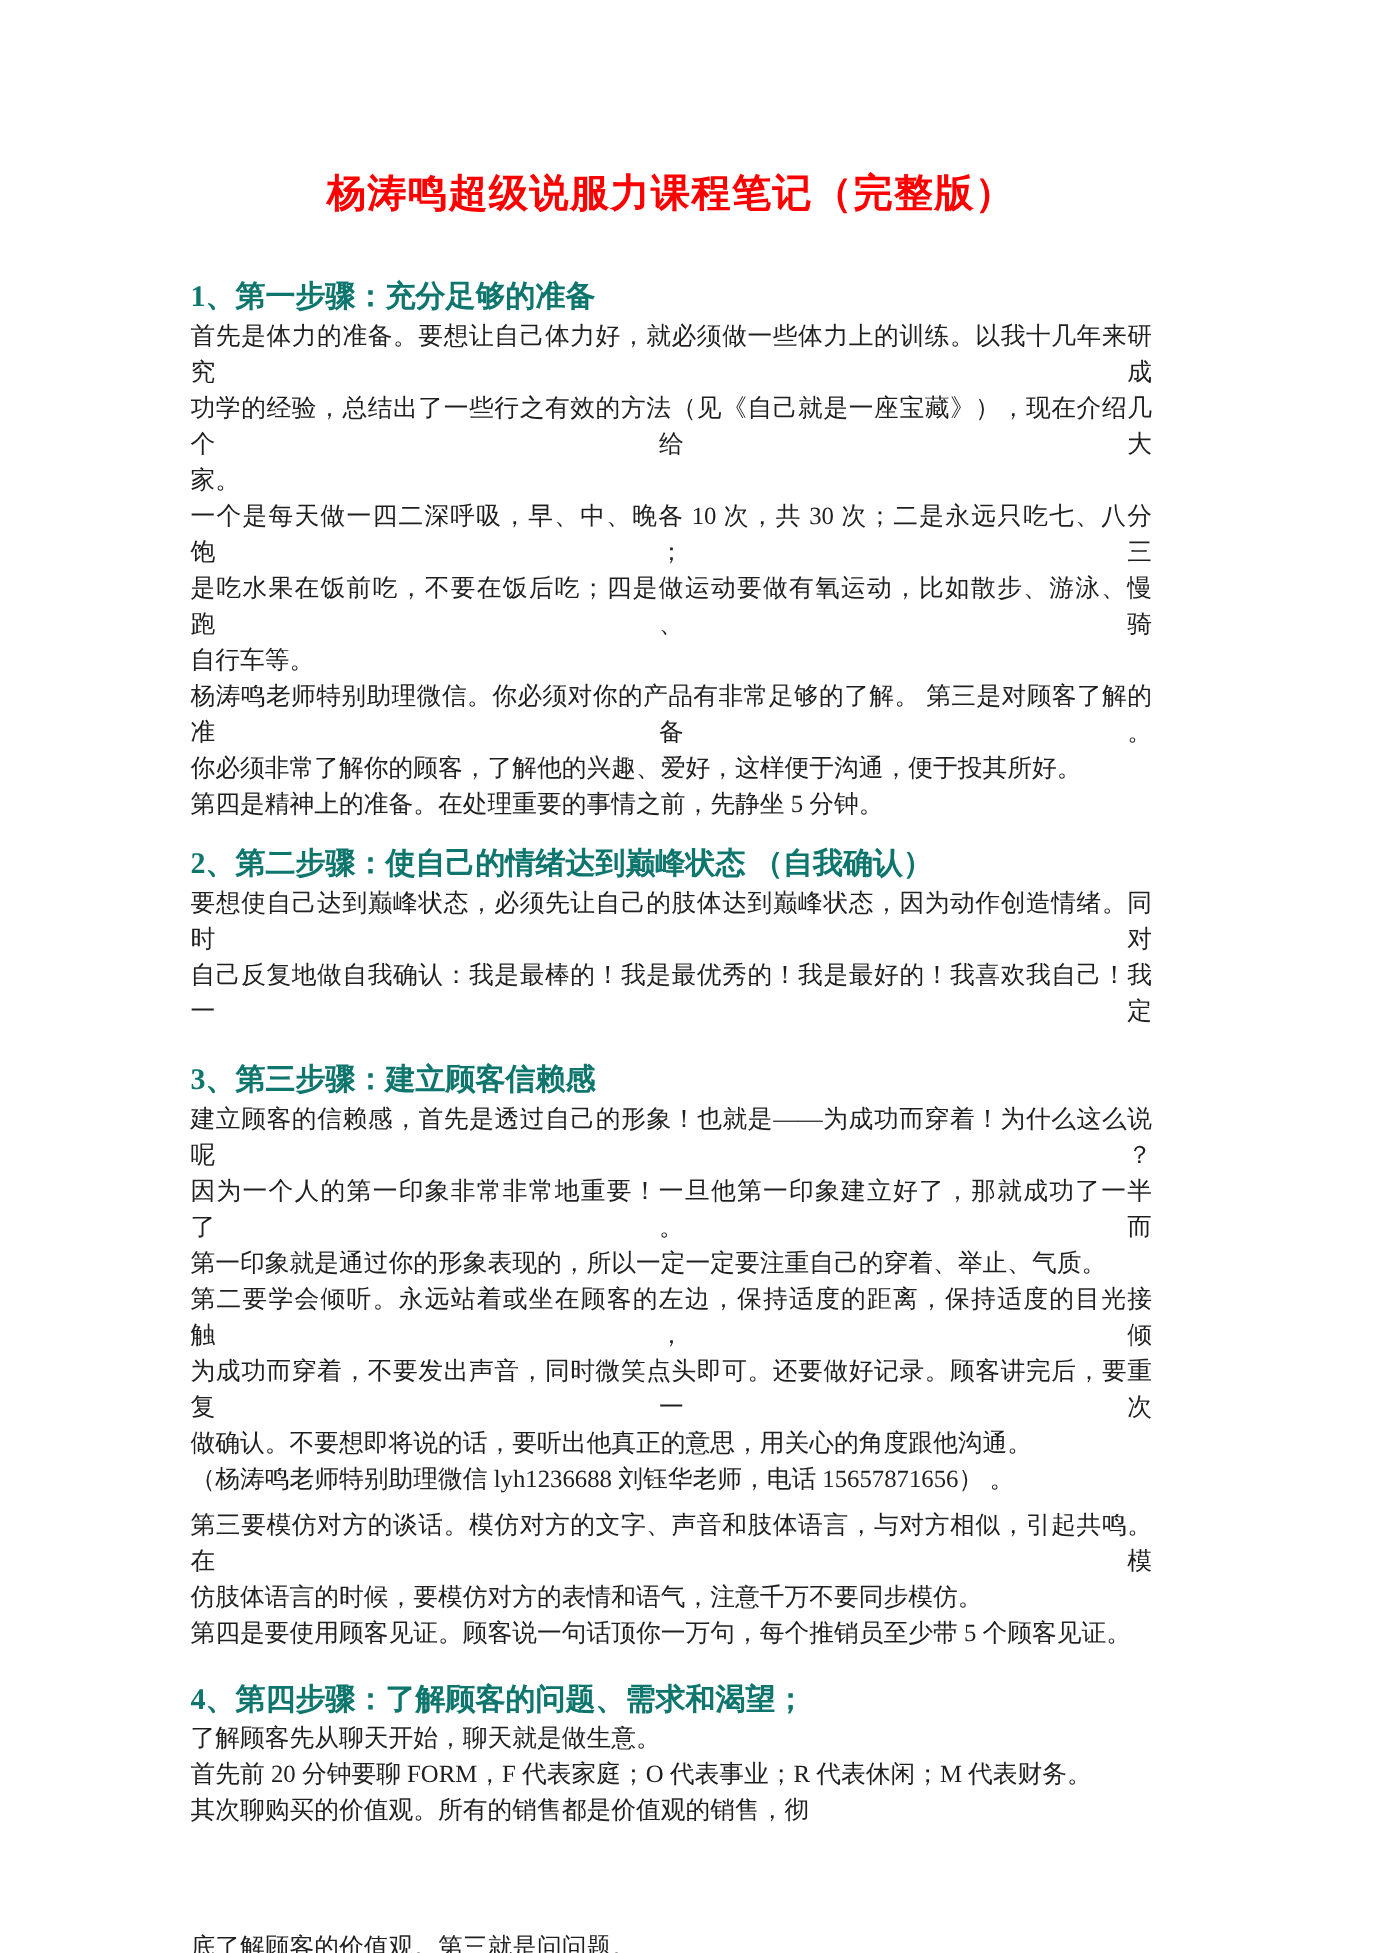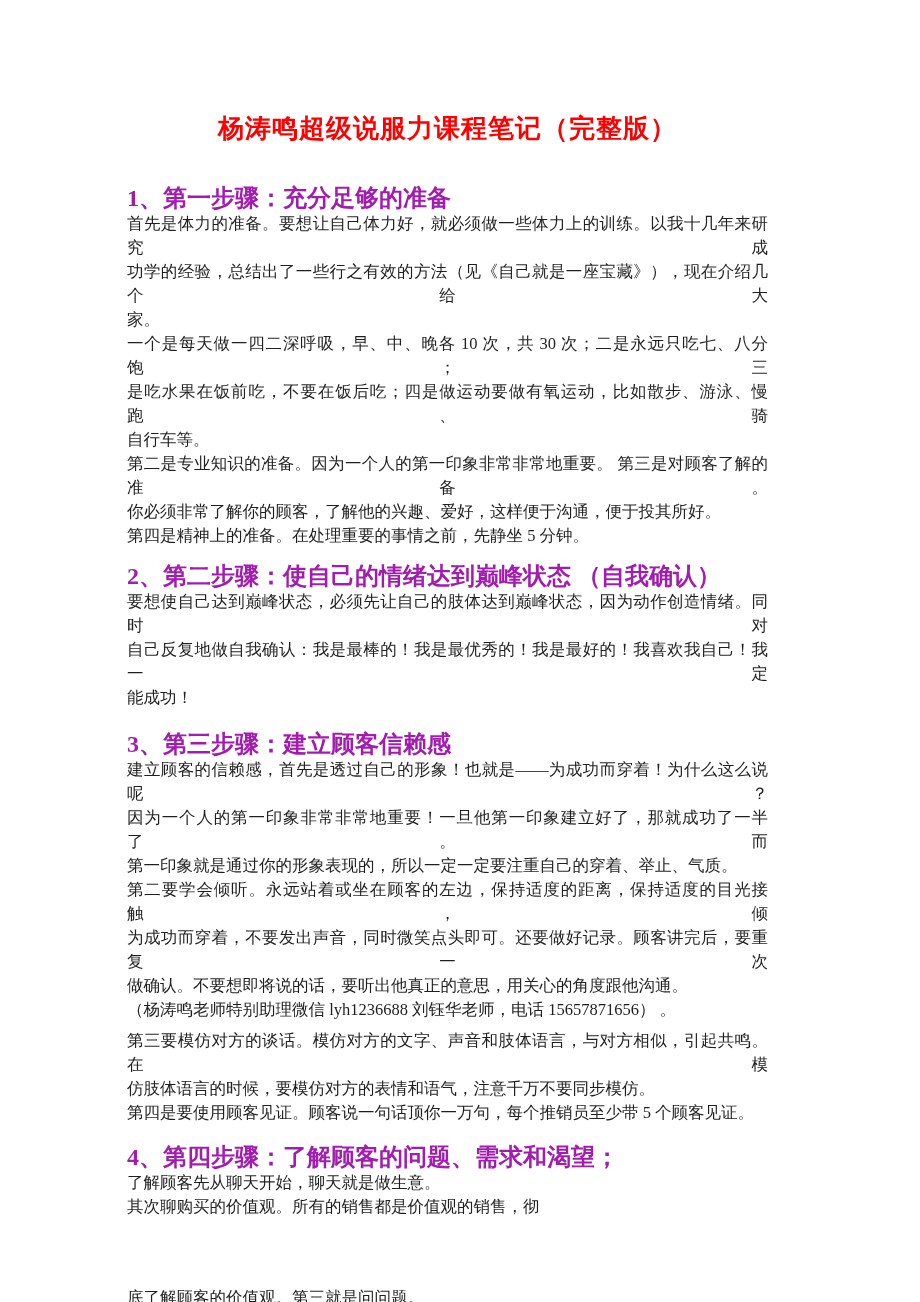--- a/index.html
+++ b/index.html
@@ -17,24 +17,24 @@
     margin: 112px 0 0 0;
     font-size: 26px;
     line-height: 33px;
     font-weight: bold;
     text-align: center;
     color: #fe0000;
     letter-spacing: 1px;
   }
   .h {
     margin: 0;
-    font-size: 24px;
+    font-size: 20px;
     line-height: 28px;
     font-weight: 600;
-    color: #a21caf;
+    color: #0f766e;
   }
   .ln {
     margin: 0;
     font-size: 16.5px;
     line-height: 24px;
     color: #1f1f1f;
   }
   .j { text-align: justify; text-align-last: justify; }
   .mt-s1 { margin-top: 39px; }
   .mt-s2 { margin-top: 14px; }
@@ -52,49 +52,49 @@
     <h1 class="title">杨涛鸣超级说服力课程笔记（完整版）</h1>
 
     <section>
       <h2 class="h mt-s1">1、第一步骤：充分足够的准备</h2>
       <p class="ln j">首先是体力的准备。要想让自己体力好，就必须做一些体力上的训练。以我十几年来研究成</p>
       <p class="ln j">功学的经验，总结出了一些行之有效的方法（见《自己就是一座宝藏》），现在介绍几个给大</p>
       <p class="ln">家。</p>
       <p class="ln j">一个是每天做一四二深呼吸，早、中、晚各 10 次，共 30 次；二是永远只吃七、八分饱；三</p>
       <p class="ln j">是吃水果在饭前吃，不要在饭后吃；四是做运动要做有氧运动，比如散步、游泳、慢跑、骑</p>
       <p class="ln">自行车等。</p>
-      <p class="ln j">第二是专业知识的准备。因为一个人的第一印象非常非常地重要。 第三是对顾客了解的准备。</p>
+      <p class="ln j">杨涛鸣老师特别助理微信。你必须对你的产品有非常足够的了解。 第三是对顾客了解的准备。</p>
       <p class="ln">你必须非常了解你的顾客，了解他的兴趣、爱好，这样便于沟通，便于投其所好。</p>
       <p class="ln">第四是精神上的准备。在处理重要的事情之前，先静坐 5 分钟。</p>
     </section>
 
     <section>
       <h2 class="h mt-s2">2、第二步骤：使自己的情绪达到巅峰状态 （自我确认）</h2>
       <p class="ln j">要想使自己达到巅峰状态，必须先让自己的肢体达到巅峰状态，因为动作创造情绪。同时对</p>
       <p class="ln j">自己反复地做自我确认：我是最棒的！我是最优秀的！我是最好的！我喜欢我自己！我一定</p>
-      <p class="ln">能成功！</p>
     </section>
 
     <section>
       <h2 class="h mt-s3">3、第三步骤：建立顾客信赖感</h2>
       <p class="ln j">建立顾客的信赖感，首先是透过自己的形象！也就是——为成功而穿着！为什么这么说呢？</p>
       <p class="ln j">因为一个人的第一印象非常非常地重要！一旦他第一印象建立好了，那就成功了一半了。而</p>
       <p class="ln">第一印象就是通过你的形象表现的，所以一定一定要注重自己的穿着、举止、气质。</p>
       <p class="ln j">第二要学会倾听。永远站着或坐在顾客的左边，保持适度的距离，保持适度的目光接触，倾</p>
       <p class="ln j">为成功而穿着，不要发出声音，同时微笑点头即可。还要做好记录。顾客讲完后，要重复一次</p>
       <p class="ln">做确认。不要想即将说的话，要听出他真正的意思，用关心的角度跟他沟通。</p>
       <p class="ln">（杨涛鸣老师特别助理微信 lyh1236688 刘钰华老师，电话 15657871656） 。</p>
       <p class="ln j gap">第三要模仿对方的谈话。模仿对方的文字、声音和肢体语言，与对方相似，引起共鸣。在模</p>
       <p class="ln">仿肢体语言的时候，要模仿对方的表情和语气，注意千万不要同步模仿。</p>
       <p class="ln">第四是要使用顾客见证。顾客说一句话顶你一万句，每个推销员至少带 5 个顾客见证。</p>
     </section>
 
     <section>
       <h2 class="h mt-s4">4、第四步骤：了解顾客的问题、需求和渴望；</h2>
       <p class="ln">了解顾客先从聊天开始，聊天就是做生意。</p>
+      <p class="ln">首先前 20 分钟要聊 FORM，F 代表家庭；O 代表事业；R 代表休闲；M 代表财务。</p>
       <p class="ln">其次聊购买的价值观。所有的销售都是价值观的销售，彻</p>
     </section>
 
     <section class="mt-ft">
       <p class="ln">底了解顾客的价值观。第三就是问问题。</p>
       <p class="ln">问 NEADS，N 代表现在；E 代表满足；A 代表更改；D 代表决策；S 代表解决方案。</p>
     </section>
 
   </div>
 </div>

